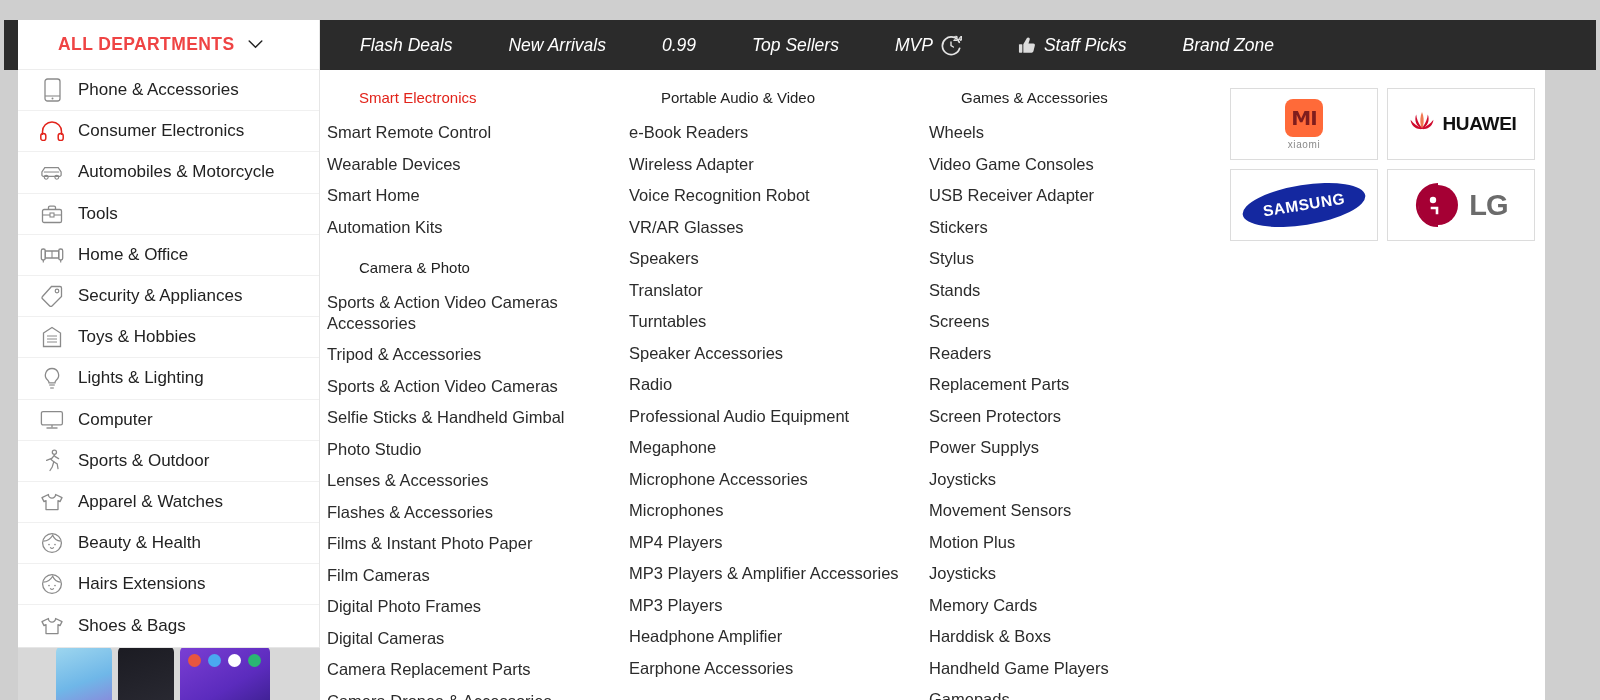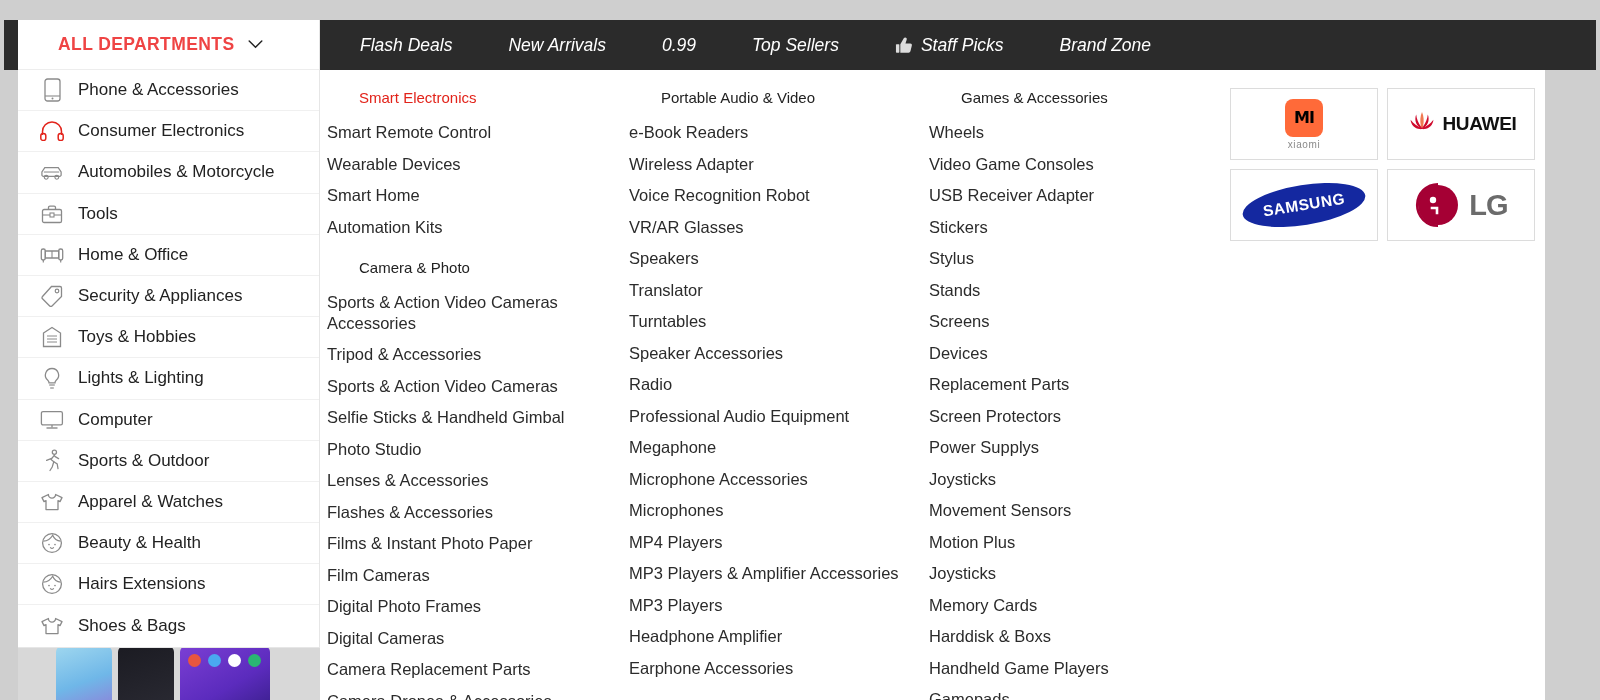--- a/index.html
+++ b/index.html
@@ -120,21 +120,21 @@
   .brand-cell {
     width: 148px; height: 72px;
     border: 1px solid #dcdcdc; background: #fff;
     display: flex; align-items: center; justify-content: center;
     cursor: pointer;
   }
   .xiaomi-wrap { display:flex; flex-direction:column; align-items:center; gap:2px; }
   .xiaomi-sq {
     width: 38px; height: 38px; border-radius: 8px; background: #ff6a39;
     display:flex; align-items:center; justify-content:center;
-    color:#000000; font-weight:bold; font-size:16px; letter-spacing:-1px;
+    color:#7f1d1d; font-weight:bold; font-size:20px; letter-spacing:-1px;
     font-family:"DejaVu Sans", sans-serif;
   }
   .xiaomi-txt { font-size: 10px; color: #8a8a8a; letter-spacing: .6px; }
 
   .huawei-wrap { display:flex; align-items:center; gap:3px; }
   .huawei-txt { font-size: 19px; font-weight: bold; color:#111; letter-spacing:-.3px; }
 
   .samsung-ell {
     width: 124px; height: 40px; border-radius: 50%;
     background: #1428a0; transform: rotate(-9deg);
@@ -170,20 +170,31 @@
           <span>Flash Deals</span>
         </div>
         <div class="topnav-item">
           <span>New Arrivals</span>
         </div>
         <div class="topnav-item">
           <span>0.99</span>
         </div>
         <div class="topnav-item">
           <span>Top Sellers</span>
+        </div>
+        <div class="topnav-item">
+          <span>MVP</span>
+          <span>
+            <svg class="icon-24h" viewBox="0 0 24 24">
+              <path d="M21 9 A9.6 9.6 0 1 0 21.4 15.6" fill="none" stroke="#e4e4e4" stroke-width="1.9" stroke-linecap="round"></path>
+              <text x="14.5" y="7.4" font-size="7.6" font-family="DejaVu Sans, sans-serif" font-weight="bold" fill="#e4e4e4">24</text>
+              <text x="21" y="7" font-size="4.6" font-family="DejaVu Sans, sans-serif" fill="#e4e4e4">h</text>
+              <path d="M12 8.6 v4 l2.6 1.6" fill="none" stroke="#e4e4e4" stroke-width="1.5" stroke-linecap="round"></path>
+            </svg>
+          </span>
         </div>
         <div class="topnav-item">
           <span>
             <svg class="icon-thumb" viewBox="0 0 20 20">
               <path d="M5.6 8.6 L9.4 2.2 a1.7 1.7 0 0 1 2.9 1.7 L11 8 h5.1 a1.7 1.7 0 0 1 1.65 2.1 l-1.5 6 a2 2 0 0 1-1.95 1.5 H5.6 Z" fill="#dcdcdc"></path>
               <rect x="1" y="8.6" width="3.6" height="9" rx="0.7" fill="#dcdcdc"></rect>
             </svg>
           </span>
           <span>Staff Picks</span>
         </div>
@@ -398,21 +409,21 @@
       </div>
     <div class="mega-col" id="col2">
         <div class="col-head" style="color: rgb(34, 34, 34);">Games &amp; Accessories</div>
         <div class="col-link">Wheels</div>
         <div class="col-link">Video Game Consoles</div>
         <div class="col-link">USB Receiver Adapter</div>
         <div class="col-link">Stickers</div>
         <div class="col-link">Stylus</div>
         <div class="col-link">Stands</div>
         <div class="col-link">Screens</div>
-        <div class="col-link">Devices</div>
+        <div class="col-link">Readers</div>
         <div class="col-link">Replacement Parts</div>
         <div class="col-link">Screen Protectors</div>
         <div class="col-link">Power Supplys</div>
         <div class="col-link">Joysticks</div>
         <div class="col-link">Movement Sensors</div>
         <div class="col-link">Motion Plus</div>
         <div class="col-link">Joysticks</div>
         <div class="col-link">Memory Cards</div>
         <div class="col-link">Harddisk &amp; Boxs</div>
         <div class="col-link">Handheld Game Players</div>

